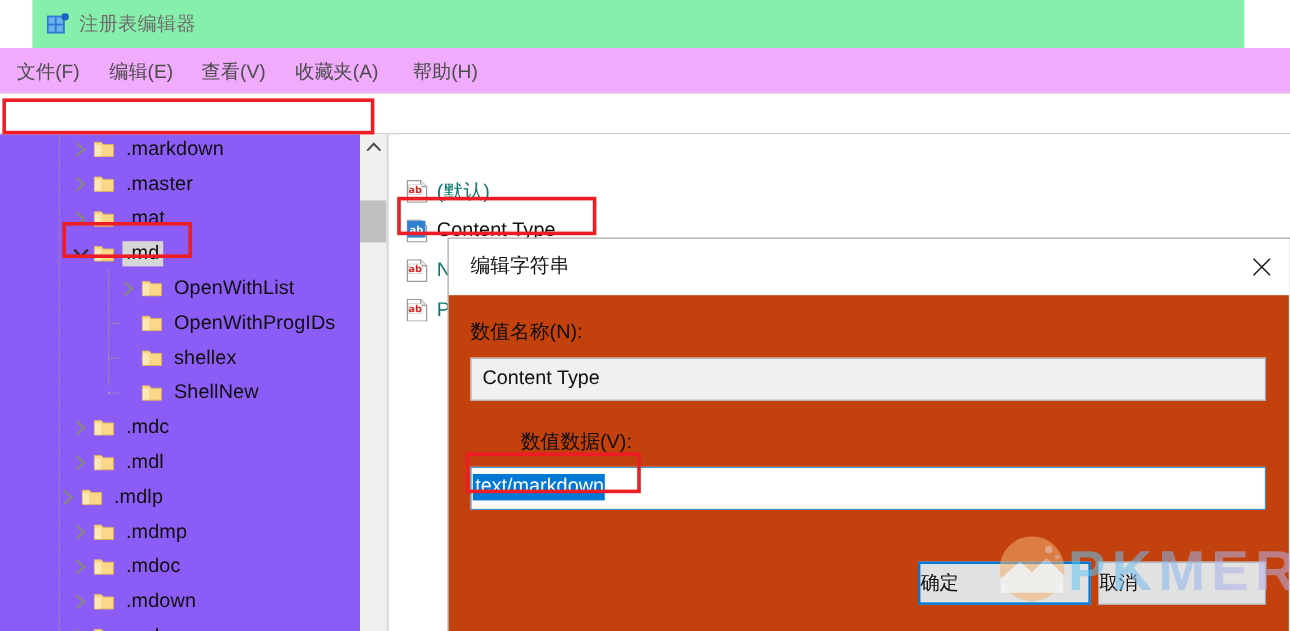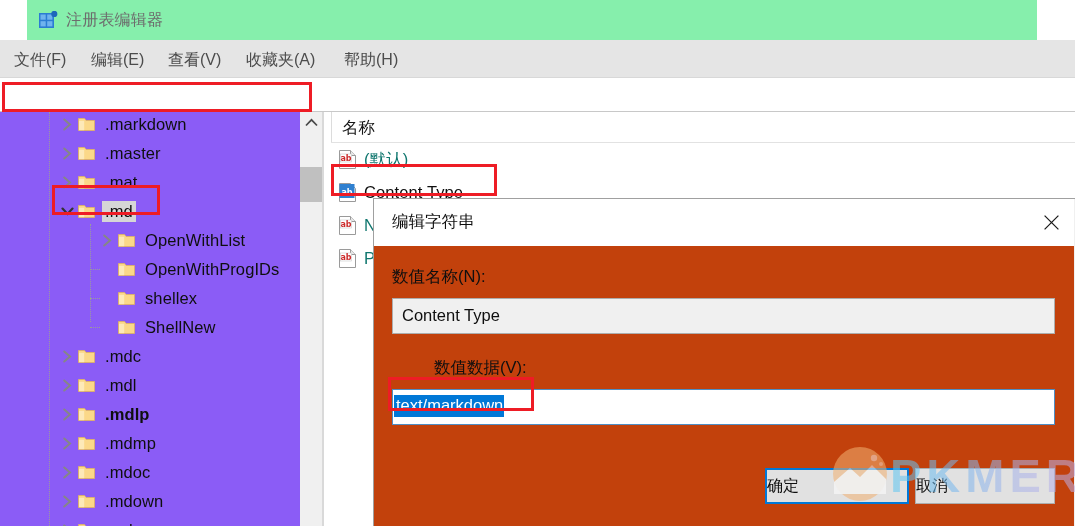--- a/index.html
+++ b/index.html
@@ -10,21 +10,21 @@
     -webkit-font-smoothing:antialiased;
   }
   #app{position:relative;width:1075px;height:526px;background:#ffffff;overflow:hidden;}
 
   
   .titlebar{position:absolute;left:0;top:0;width:1010px;height:40px;background:#86efac;margin-left:27px;}
   .title-icon{position:absolute;left:12px;top:11px;width:19px;height:18px;}
   .title-text{position:absolute;left:39px;top:10px;font-size:16px;color:#6d6d6d;letter-spacing:.2px;}
 
   
-  .menubar{position:absolute;left:0;top:40px;width:1075px;height:38px;background:#e5e5e5;}
+  .menubar{position:absolute;left:0;top:40px;width:1075px;height:38px;background:#f0abfc;}
   .menu-item{position:absolute;top:8px;font-size:16px;color:#4c4c4c;padding:2px 4px;cursor:default;white-space:nowrap;}
   .menubar-sep{position:absolute;left:0;top:77px;width:1075px;height:1px;background:#d8d8d8;}
 
   
   .addrbar{position:absolute;left:0;top:82px;width:1075px;height:30px;background:#ffffff;}
   .addr-text{position:absolute;left:6px;top:87px;font-size:16.5px;color:#161616;white-space:nowrap;letter-spacing:.1px;}
   .addr-sep{position:absolute;left:0;top:111px;width:1075px;height:1px;background:#c8c8c8;}
 
   
   .pane-left{position:absolute;left:0;top:112px;width:300px;height:414px;background:#8b5cf6;overflow:hidden;text-align:right;}
@@ -228,21 +228,21 @@
             <svg width="11" height="13" viewBox="0 0 11 13">
               <path d="M2.2 1.5L8 6.5L2.2 11.5" stroke="#868686" stroke-width="2" fill="none" stroke-linecap="round"></path>
             </svg>
           </span>
           <span class="folder"><svg width="17" height="15" viewBox="0 0 17 15">
               <path d="M0.5 1.5h6l1.6 2h8.4v10H0.5z" fill="#fbd888" stroke="#e0b45e" stroke-width="0.8"></path>
               <path d="M1 3.8h5.2v9.4H1z" fill="#fde9b8"></path>
             </svg></span>
           <span class="tlabel">.mdl</span>
         </div>
-        <div class="tnode" style="top: 288px; left: 58px; font-weight: bold;">
+        <div class="tnode" style="top: 288px; left: 48px;">
           <span class="chev">
             <svg width="11" height="13" viewBox="0 0 11 13">
               <path d="M2.2 1.5L8 6.5L2.2 11.5" stroke="#868686" stroke-width="2" fill="none" stroke-linecap="round"></path>
             </svg>
           </span>
           <span class="folder"><svg width="17" height="15" viewBox="0 0 17 15">
               <path d="M0.5 1.5h6l1.6 2h8.4v10H0.5z" fill="#fbd888" stroke="#e0b45e" stroke-width="0.8"></path>
               <path d="M1 3.8h5.2v9.4H1z" fill="#fde9b8"></path>
             </svg></span>
           <span class="tlabel">.mdlp</span>
@@ -303,24 +303,20 @@
       <svg width="13" height="9" viewBox="0 0 13 9">
           <path d="M1 7.5L6.5 1.8L12 7.5" stroke="#4a4a4a" stroke-width="1.7" fill="none"></path>
         </svg>
     </div>
     <div class="lscroll-thumb"></div>
   </div>
 
   <div class="vsplit"></div>
 
   <div class="pane-right">
-    <div class="lv-head">
-      <div class="lv-head-sep"></div>
-      <div class="lv-head-txt">名称</div>
-    </div>
     <div class="lv-rows" id="lvrows">
         <div class="lv-row">
           <span class="lv-icon"><svg width="19" height="19" viewBox="0 0 19 19">
               <path d="M1.5 0.5h11l5 5v13h-16z" fill="#ffffff" stroke="#9a9a9a" stroke-width="1"></path>
               <path d="M12.5 0.5v5h5" fill="#e9e9e9" stroke="#9a9a9a" stroke-width="1"></path>
               <rect x="2.5" y="4" width="11" height="8" fill="#ffffff" stroke="#c9c9c9" stroke-width=".6"></rect>
               <text x="8" y="11" font-family="DejaVu Sans" font-size="8" font-weight="bold" fill="#cc2b2b" text-anchor="middle">ab</text>
             </svg></span>
           <span class="lv-txt">(默认)</span>
         </div>

